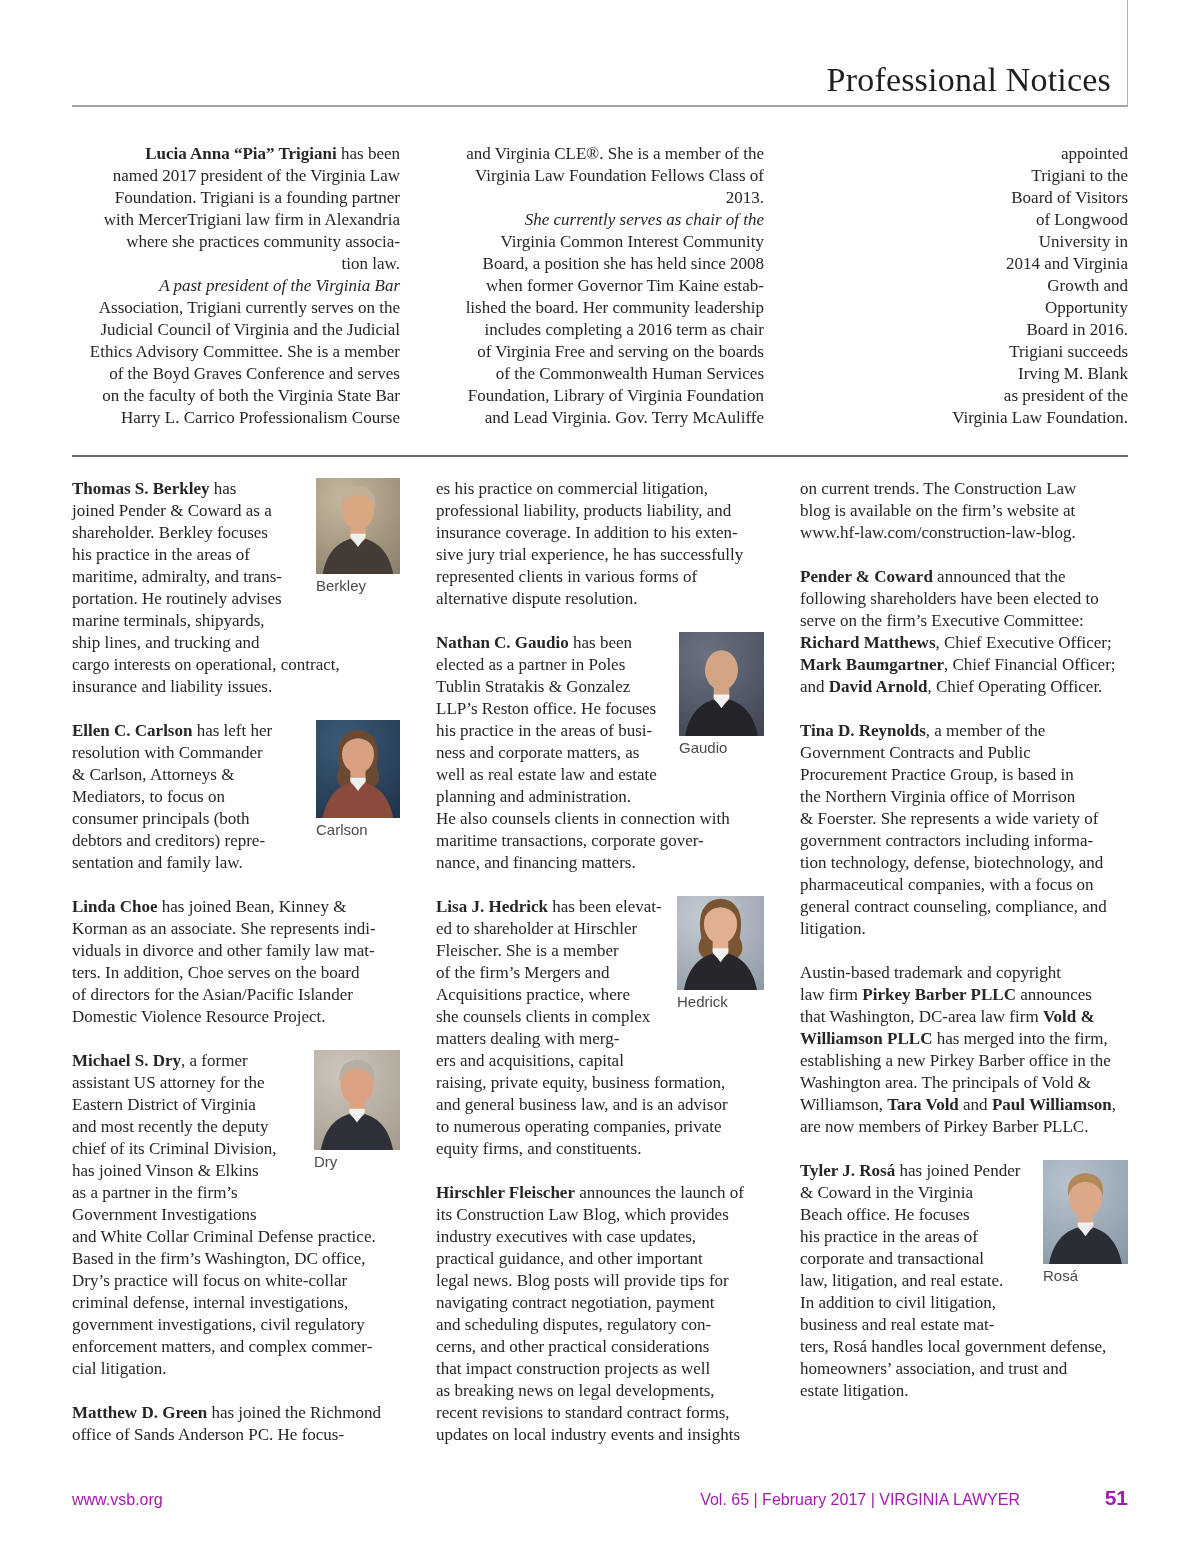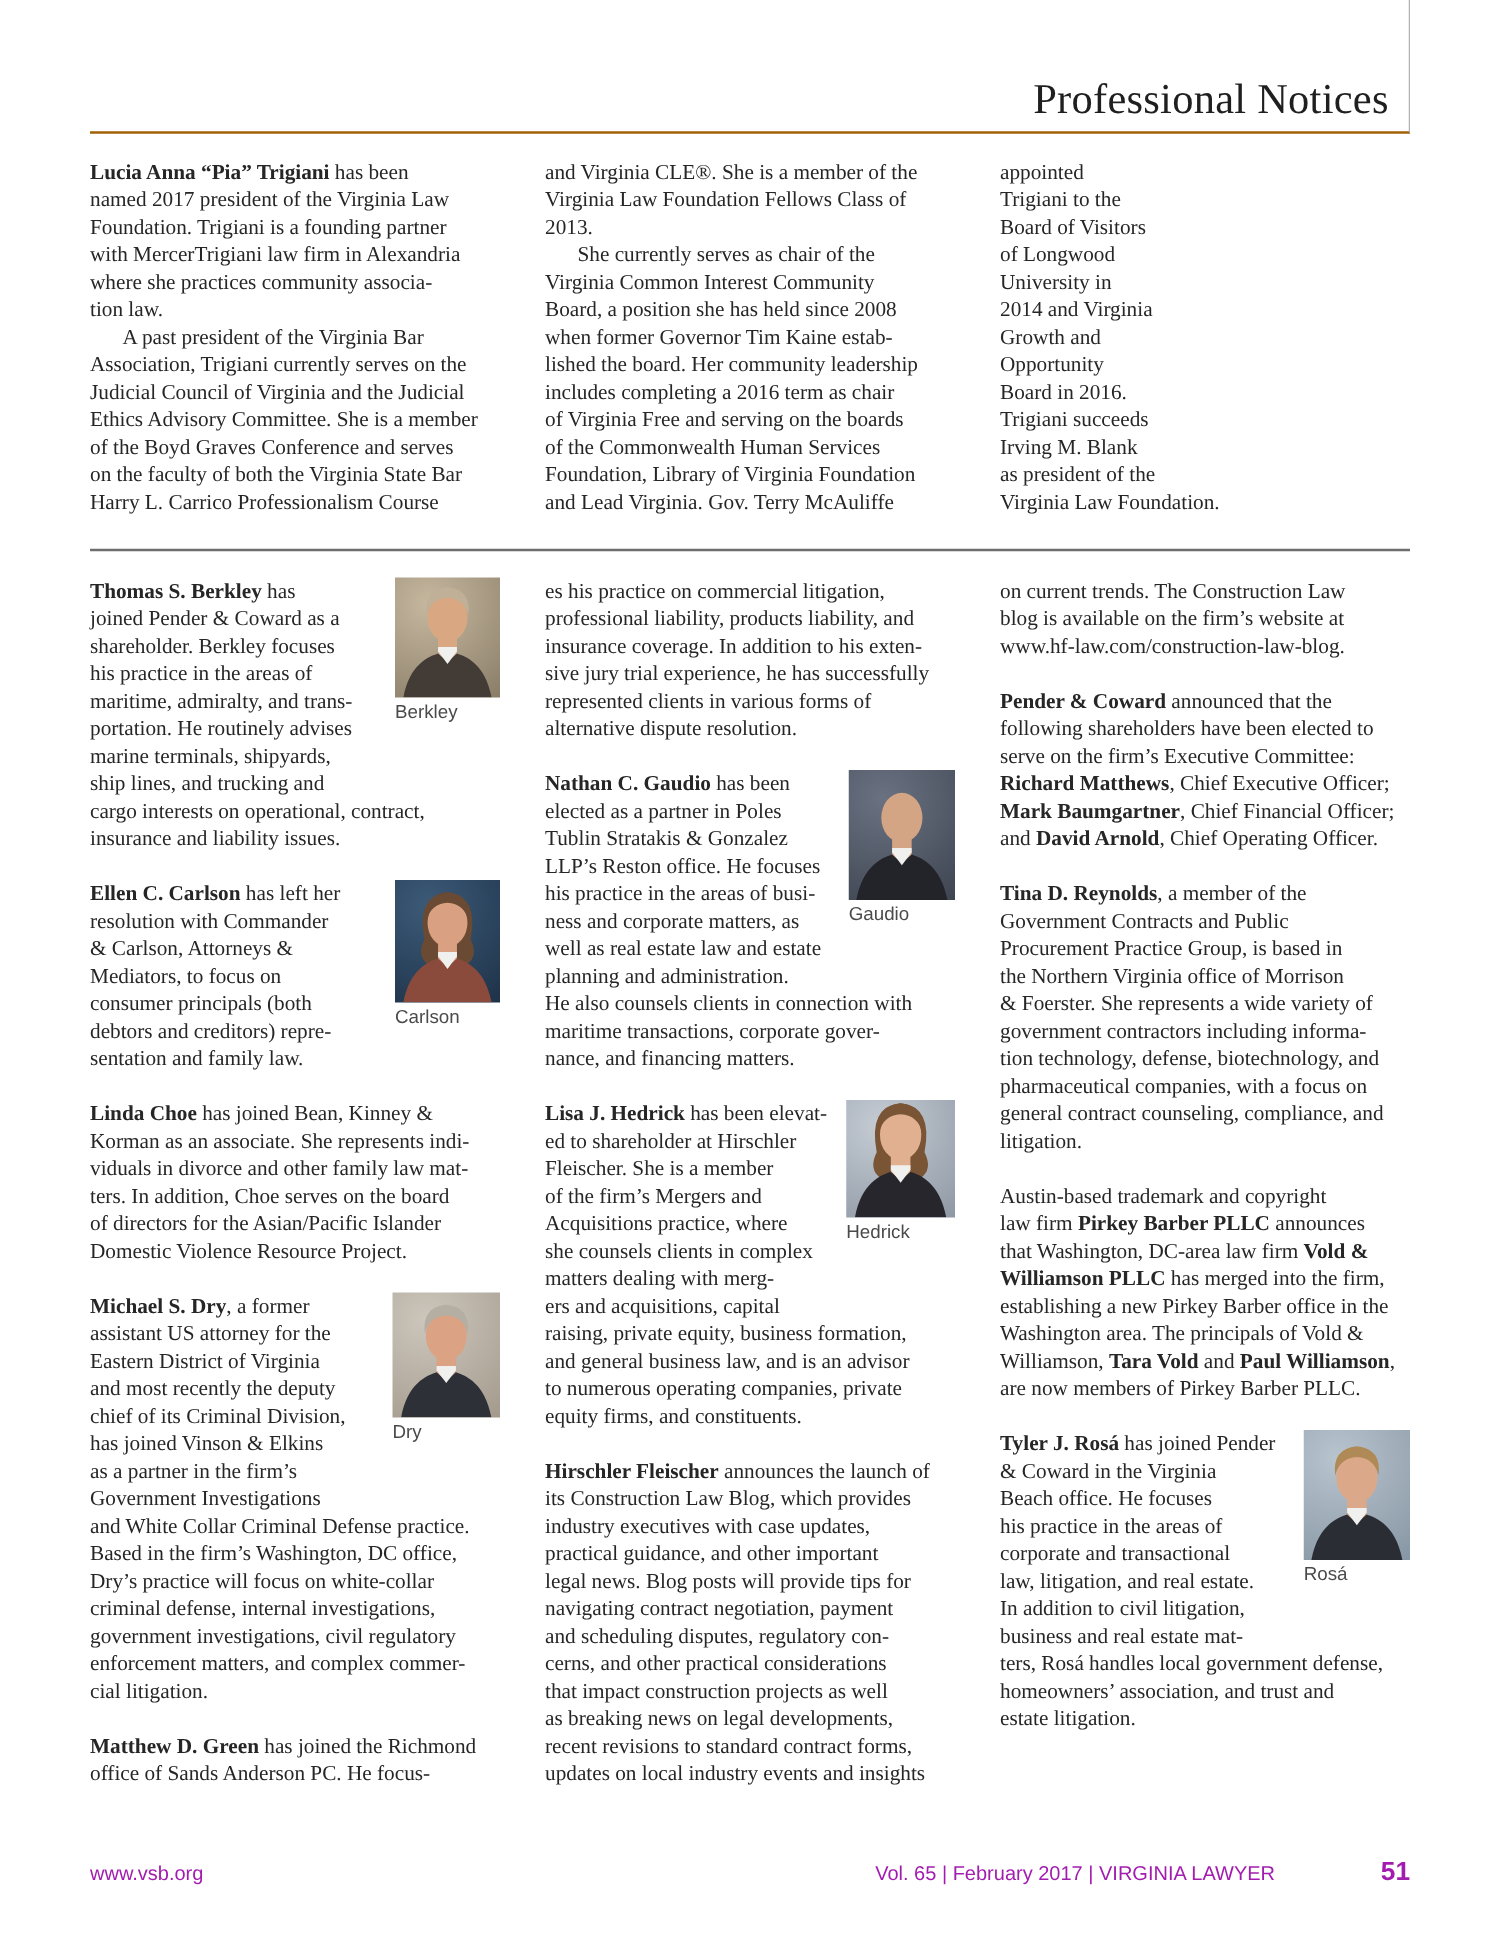--- a/index.html
+++ b/index.html
@@ -12,53 +12,53 @@
     padding:0 72px;
     font-family:"Liberation Serif", serif;
     color:#262626;
     overflow:hidden;
   }
   
   .header{
     position:relative;
     height:107px;
     border-right:1px solid #b2b2b2;
-    border-bottom:2px solid #a16207;
+    border-bottom:2px solid #a3a3a3;
     display:flex;
     align-items:flex-end;
     justify-content:flex-end;
     box-sizing:border-box;
     padding:0 16px 6px 0;
   }
   .page-title{
     margin:0;
     font-size:34px;
     font-weight:400;
     letter-spacing:.2px;
     color:#1f1f1f;
     font-family:"Liberation Serif", serif;
   }
   
   .cols{display:flex;gap:36px;}
   .col{width:328px;position:relative;}
-  .top-section{margin-top:20px;}
+  .top-section{margin-top:36px;text-align:right;}
   .section-divider{
     height:0;border-top:2px solid #6e6e6e;margin-top:26px;
   }
   .main-section{margin-top:21px;}
   .block{position:relative;margin-bottom:22px;}
   .block:last-child{margin-bottom:0;}
   .line{
     font-size:17px;
     line-height:22px;
     height:22px;
     white-space:nowrap;
   }
   .line .b{font-weight:bold;}
-  .line.indent{padding-left:26px;}
+  .line.indent{padding-left:26px;font-style:italic;}
   
   .figure{position:absolute;top:0;right:0;}
   .figure .img{
     width:84px;height:98px;
     background:radial-gradient(circle at 32% 22%, var(--bg1), var(--bg2));
     overflow:hidden;
   }
   .figure .img svg{display:block;width:100%;height:100%;}
   .figure .caption{
     font-family:"Liberation Sans", sans-serif;

